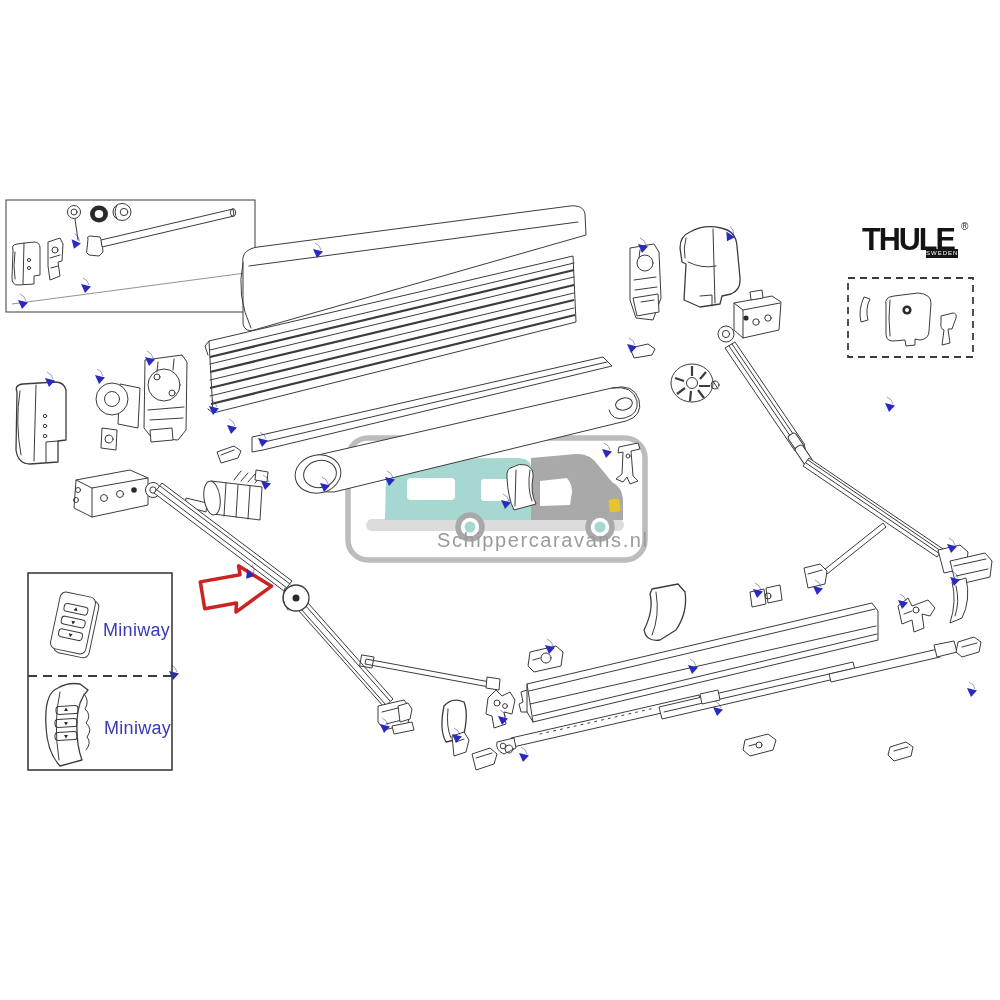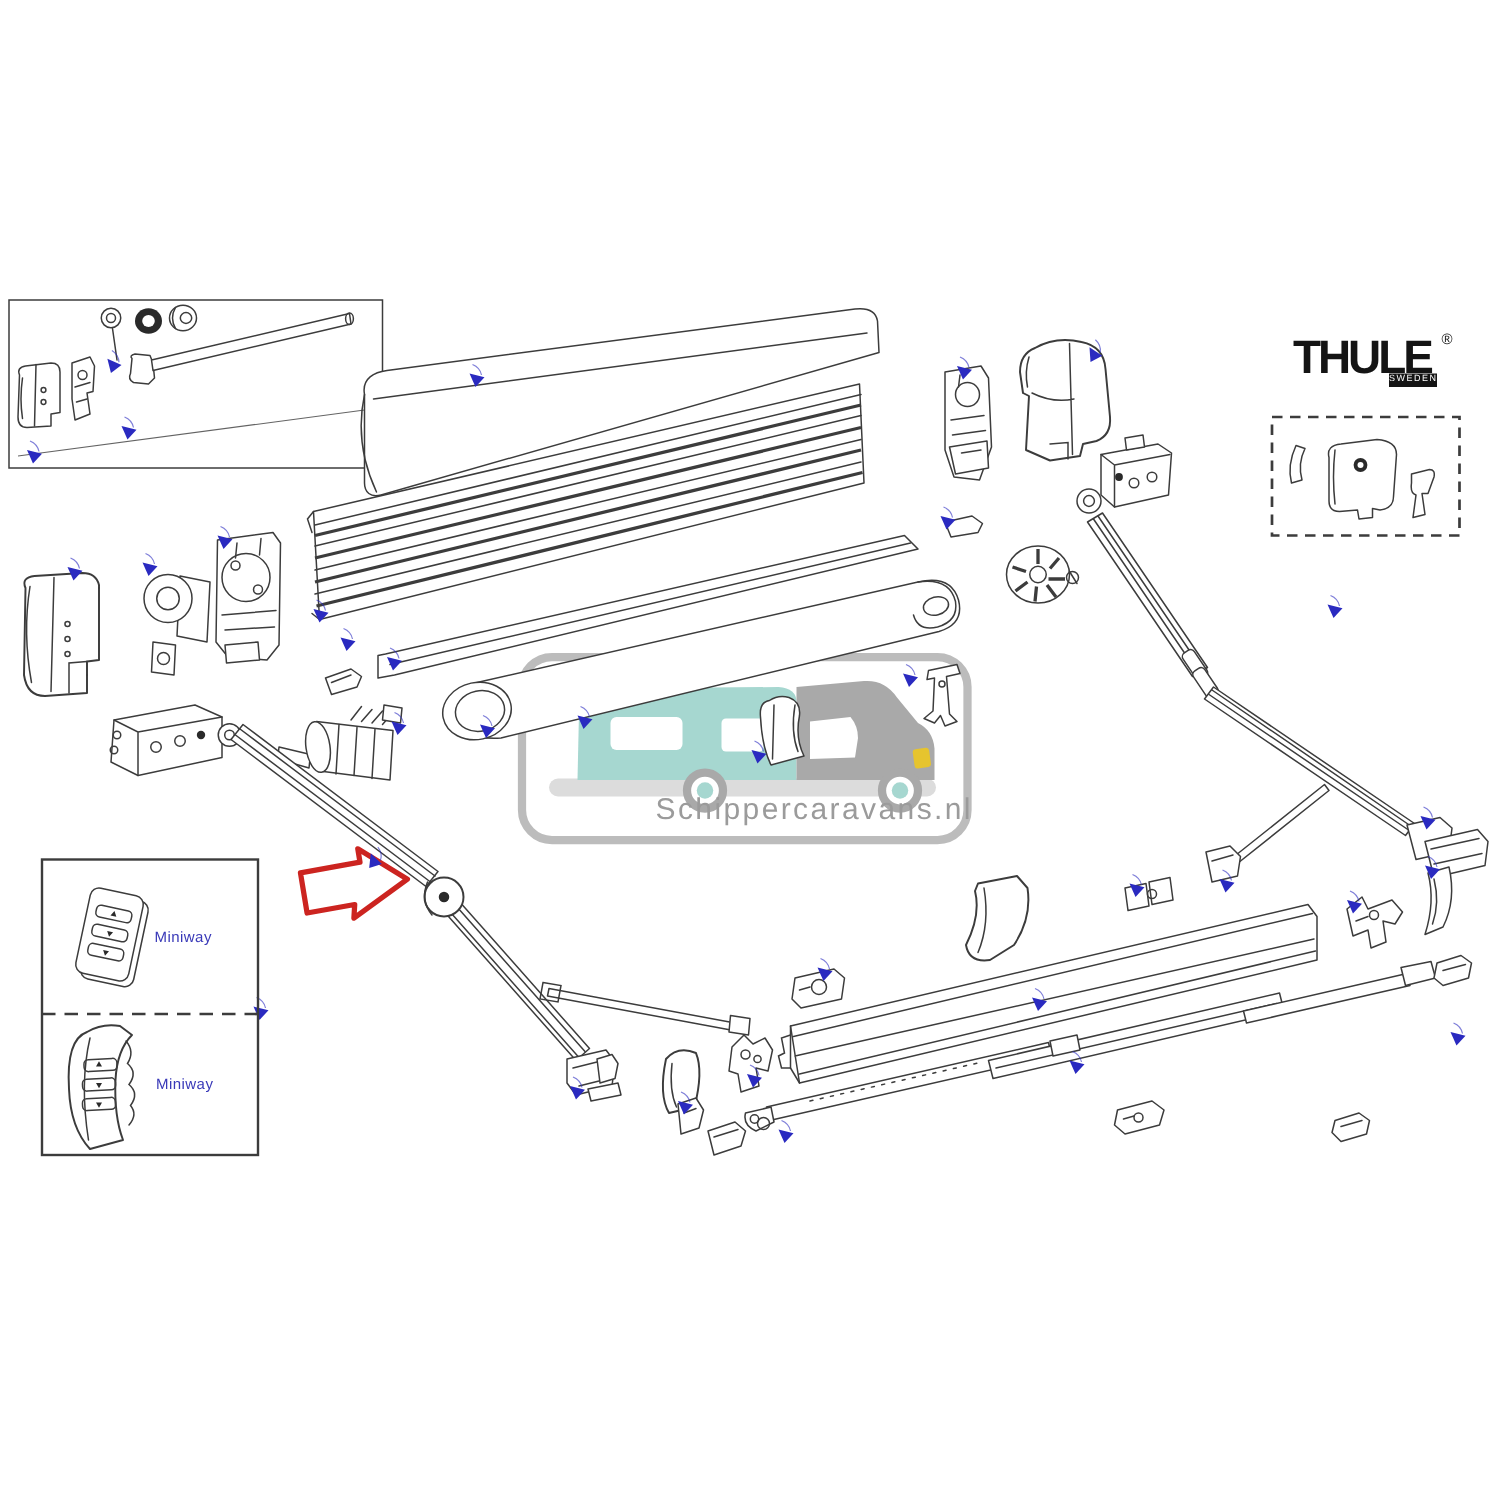--- a/index.html
+++ b/index.html
@@ -8,21 +8,21 @@
   svg{position:absolute;left:0;top:0;}
   .p  {fill:#fff;stroke:var(--line);stroke-width:1;stroke-linejoin:round;}
   .p2 {fill:#fff;stroke:var(--line);stroke-width:1.3;stroke-linejoin:round;}
   .l  {fill:none;stroke:var(--line);stroke-width:1;stroke-linecap:round;}
   .lb {fill:none;stroke:var(--line);stroke-width:2.2;}
   .lt {fill:none;stroke:var(--line);stroke-width:.7;opacity:.8;}
   .dk {fill:var(--ring-dark);stroke:none;}
   .co {fill:var(--callout-blue);stroke:none;}
   .wmfill{fill:var(--wm-teal);stroke:none;}
   .wmgray{fill:var(--wm-gray);stroke:none;}
-  .label{position:absolute;color:var(--label-blue);font-size:10px;letter-spacing:.3px;}
+  .label{position:absolute;color:var(--label-blue);font-size:18px;letter-spacing:.3px;}
   .wm-text{position:absolute;left:396px;top:529px;color:var(--wm-text);font-size:20px;
            letter-spacing:1.6px;margin-left:41px;}
   .thule{position:absolute;left:862px;top:224px;width:110px;height:36px;color:var(--logo-black);}
   .thule .word{font-weight:bold;font-size:30px;letter-spacing:-2px;line-height:1;
                display:inline-block;transform:scale(1.02,1.04);transform-origin:left top;}
   .thule .reg{position:absolute;left:99px;top:-3px;font-size:10px;}
   .thule .sweden{position:absolute;left:64px;top:25px;width:32px;height:9px;
                  background:var(--logo-black);color:#fff;text-align:center;
                  font-size:6px;letter-spacing:1px;line-height:9px;}
 </style>

